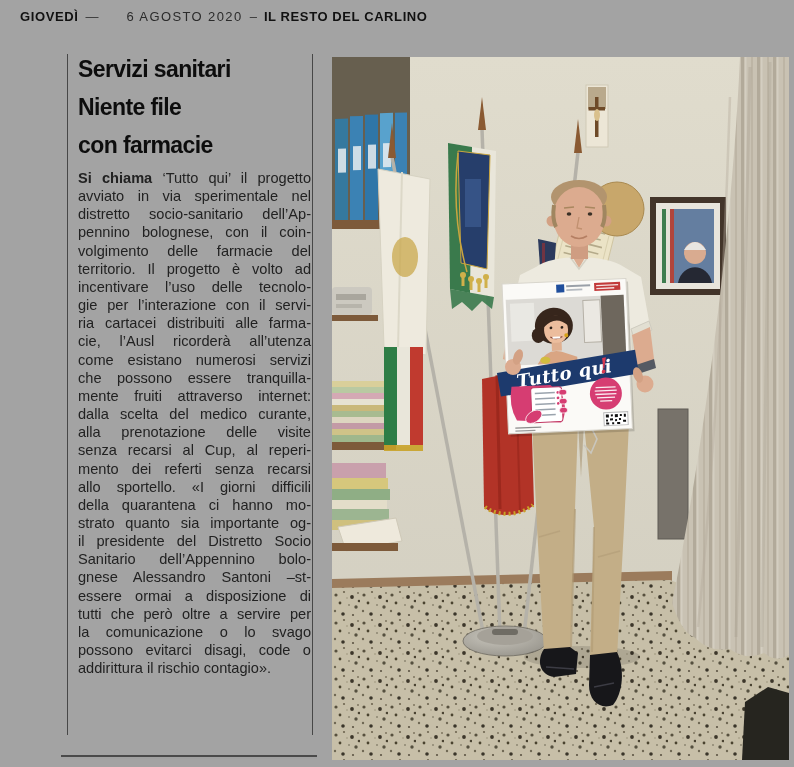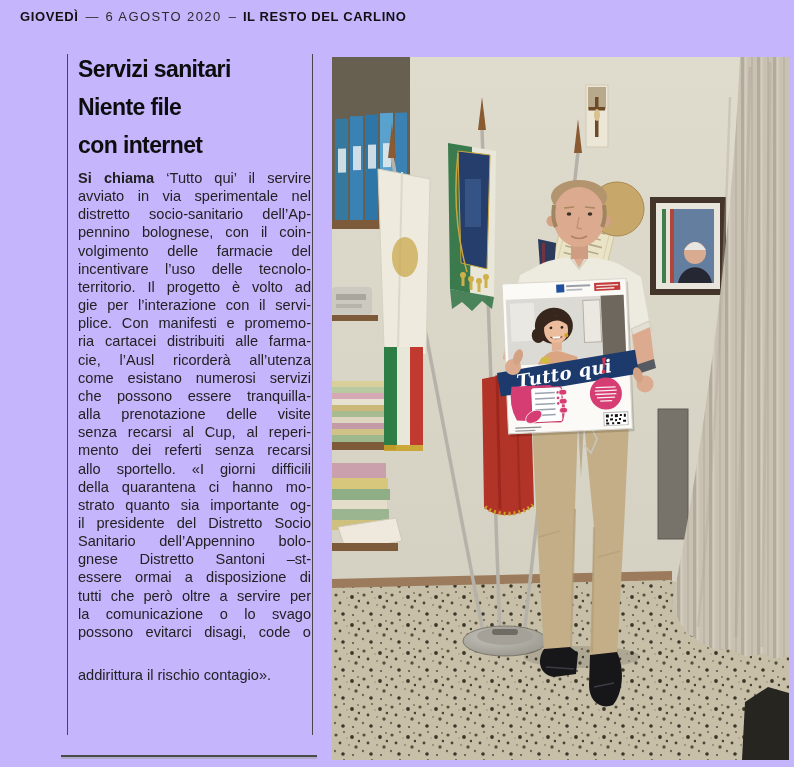--- a/index.html
+++ b/index.html
@@ -1,34 +1,34 @@
 <!DOCTYPE html>
 <html style="--headline: #0d0d0d; --body-text: #222222; --rule: #4a4a4a; --poster-blue: #1d3a6d; --poster-pink: #d63d72; --poster-red: #d93a52; --wall: #dad6c8; --floor: #c7bfa8; --curtain: #c9c2b3; --shirt: #edeadf; --trousers: #c3ae87; --skin: #dcab8f; --flag-red: #b23327; --flag-green: #3a7a4c; --binder-blue: #3b82b4; --frame-brown: #43352a;"><head>
 <meta charset="utf-8">
 <style>
   html,body{margin:0;padding:0;background:#ffffff;}
-  .page{position:relative;width:794px;height:767px;background:#c4b5fd;overflow:hidden;
+  .page{position:relative;width:794px;height:767px;background:#a3a3a3;overflow:hidden;
         font-family:"Liberation Sans",sans-serif;color:#1a1a1a;}
   
   .masthead{position:absolute;left:20px;top:9px;display:flex;align-items:baseline;gap:7px;
             font-size:13px;color:#111;white-space:nowrap;}
   .masthead .hvy{font-weight:700;letter-spacing:.6px;}
-  .masthead .lgt{font-weight:400;letter-spacing:1.4px;color:#2b2b2b;}
+  .masthead .lgt{font-weight:400;letter-spacing:1.4px;color:#2b2b2b;margin-left:21px;}
   .masthead .dash{font-weight:400;color:#333;}
   
   .col-rule{position:absolute;top:54px;width:1.3px;height:681px;background:#474747;}
   .rule-left{left:67px;}
   .rule-right{left:312px;}
   .headline{position:absolute;left:78px;top:50px;width:234px;
             font-weight:700;font-size:23px;line-height:38px;letter-spacing:-.6px;
             color:var(--headline,#0d0d0d);}
   .article-body{position:absolute;left:78px;top:169px;width:233px;
             font-size:14.6px;line-height:18.15px;color:var(--body-text,#222);}
   .body-line{text-align:justify;text-align-last:justify;white-space:normal;}
-  .body-line.last{text-align-last:left;margin-top:25px;}
+  .body-line.last{text-align-last:left;}
   .body-line b{font-weight:700;}
   .bottom-rule{position:absolute;left:61px;top:755px;width:256px;height:2px;
             background:var(--rule,#4a4a4a);box-shadow:0 2px 0 rgba(160,160,160,.55);}
   
   .photo{position:absolute;left:332px;top:57px;width:457px;height:703px;overflow:hidden;}
   .photo svg{display:block;}
   .poster-title-text{font:italic 700 18px "DejaVu Serif",serif;fill:#fff;letter-spacing:.5px;}
   .poster-excl-text{font:italic 700 21px "DejaVu Serif",serif;fill:var(--poster-red,#d93a52);}
 </style>
 </head>
@@ -43,46 +43,47 @@
     <span class="dash">–</span>
     <span class="hvy">IL RESTO DEL CARLINO</span>
   </div>
 
   <div class="col-rule rule-left"></div>
   <div class="col-rule rule-right"></div>
 
   <div class="headline">
     <div>Servizi sanitari</div>
     <div>Niente file</div>
-    <div>con internet</div>
+    <div>con farmacie</div>
   </div>
 
   <div class="article-body">
-    <div class="body-line"><b>Si chiama</b><span> ‘Tutto qui’ il servire</span></div>
+    <div class="body-line"><b>Si chiama</b><span> ‘Tutto qui’ il progetto</span></div>
   <div class="body-line">avviato in via sperimentale nel</div>
       <div class="body-line">distretto socio-sanitario dell’Ap-</div>
       <div class="body-line">pennino bolognese, con il coin-</div>
       <div class="body-line">volgimento delle farmacie del</div>
+      <div class="body-line">territorio. Il progetto è volto ad</div>
       <div class="body-line">incentivare l’uso delle tecnolo-</div>
-      <div class="body-line">territorio. Il progetto è volto ad</div>
       <div class="body-line">gie per l’interazione con il servi-</div>
-      <div class="body-line">plice. Con manifesti e promemo-</div>
       <div class="body-line">ria cartacei distribuiti alle farma-</div>
       <div class="body-line">cie, l’Ausl ricorderà all’utenza</div>
       <div class="body-line">come esistano numerosi servizi</div>
       <div class="body-line">che possono essere tranquilla-</div>
+      <div class="body-line">mente fruiti attraverso internet:</div>
+      <div class="body-line">dalla scelta del medico curante,</div>
       <div class="body-line">alla prenotazione delle visite</div>
       <div class="body-line">senza recarsi al Cup, al reperi-</div>
       <div class="body-line">mento dei referti senza recarsi</div>
       <div class="body-line">allo sportello. «I giorni difficili</div>
       <div class="body-line">della quarantena ci hanno mo-</div>
       <div class="body-line">strato quanto sia importante og-</div>
       <div class="body-line">il presidente del Distretto Socio</div>
       <div class="body-line">Sanitario dell’Appennino bolo-</div>
-      <div class="body-line">gnese Distretto Santoni –st-</div>
+      <div class="body-line">gnese Alessandro Santoni –st-</div>
       <div class="body-line">essere ormai a disposizione di</div>
       <div class="body-line">tutti che però oltre a servire per</div>
       <div class="body-line">la comunicazione o lo svago</div>
       <div class="body-line">possono evitarci disagi, code o</div>
       <div class="body-line last">addirittura il rischio contagio».</div>
     </div>
 
   <div class="bottom-rule"></div>
 
   <div class="photo">

